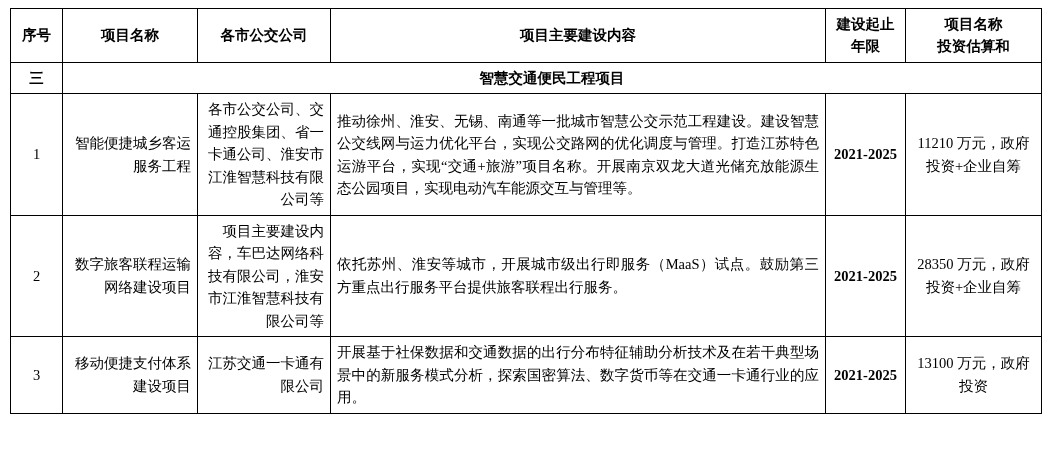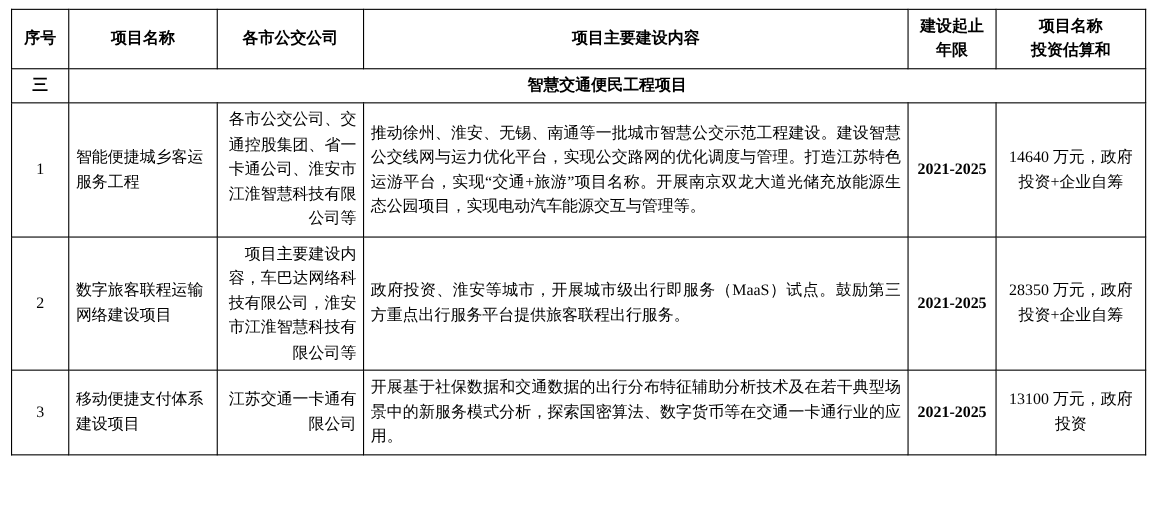--- a/index.html
+++ b/index.html
@@ -52,21 +52,21 @@
     font-weight: bold;
     font-size: 16px;
     padding-top: 6px;
     padding-bottom: 6px;
   }
   .num-cell {
     text-align: center;
     font-size: 15px;
   }
   .name-cell {
-    text-align: left;
+    text-align: right;
     font-size: 14.5px;
     line-height: 1.7;
   }
   .subject-cell {
     text-align: right;
     font-size: 14.5px;
     line-height: 1.7;
   }
   .content-cell {
     text-align: justify;
@@ -126,28 +126,28 @@
         <td>三</td>
         <td colspan="5">智慧交通便民工程项目</td>
       </tr>
 
       <tr>
         <td class="num-cell">1</td>
         <td class="name-cell">智能便捷城乡客运服务工程</td>
         <td class="subject-cell">各市公交公司、交通控股集团、省一卡通公司、淮安市江淮智慧科技有限公司等</td>
         <td class="content-cell">推动徐州、淮安、无锡、南通等一批城市智慧公交示范工程建设。建设智慧公交线网与运力优化平台，实现公交路网的优化调度与管理。打造江苏特色运游平台，实现“交通+旅游”项目名称。开展南京双龙大道光储充放能源生态公园项目，实现电动汽车能源交互与管理等。</td>
         <td class="years-cell">2021-2025</td>
-        <td class="invest-cell">14640 万元，政府投资+企业自筹</td>
+        <td class="invest-cell">11210 万元，政府投资+企业自筹</td>
       </tr>
 
       <tr>
         <td class="num-cell">2</td>
         <td class="name-cell">数字旅客联程运输网络建设项目</td>
         <td class="subject-cell">项目主要建设内容，车巴达网络科技有限公司，淮安市江淮智慧科技有限公司等</td>
-        <td class="content-cell">政府投资、淮安等城市，开展城市级出行即服务（MaaS）试点。鼓励第三方重点出行服务平台提供旅客联程出行服务。</td>
+        <td class="content-cell">依托苏州、淮安等城市，开展城市级出行即服务（MaaS）试点。鼓励第三方重点出行服务平台提供旅客联程出行服务。</td>
         <td class="years-cell">2021-2025</td>
         <td class="invest-cell">28350 万元，政府投资+企业自筹</td>
       </tr>
 
       <tr>
         <td class="num-cell">3</td>
         <td class="name-cell">移动便捷支付体系建设项目</td>
         <td class="subject-cell">江苏交通一卡通有限公司</td>
         <td class="content-cell">开展基于社保数据和交通数据的出行分布特征辅助分析技术及在若干典型场景中的新服务模式分析，探索国密算法、数字货币等在交通一卡通行业的应用。</td>
         <td class="years-cell">2021-2025</td>

